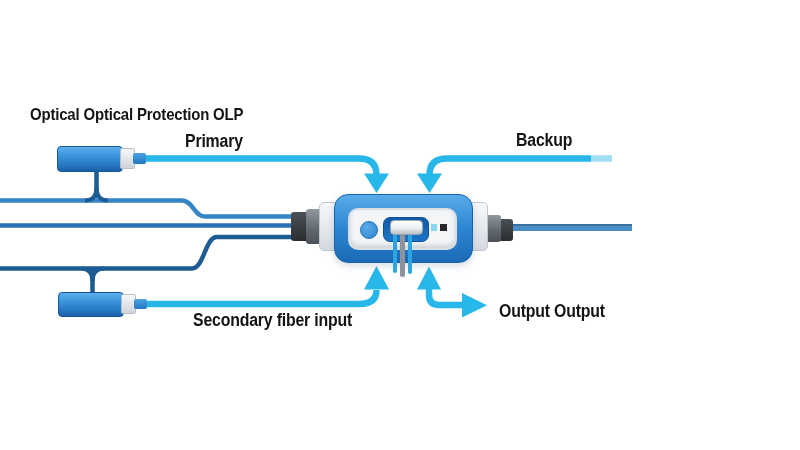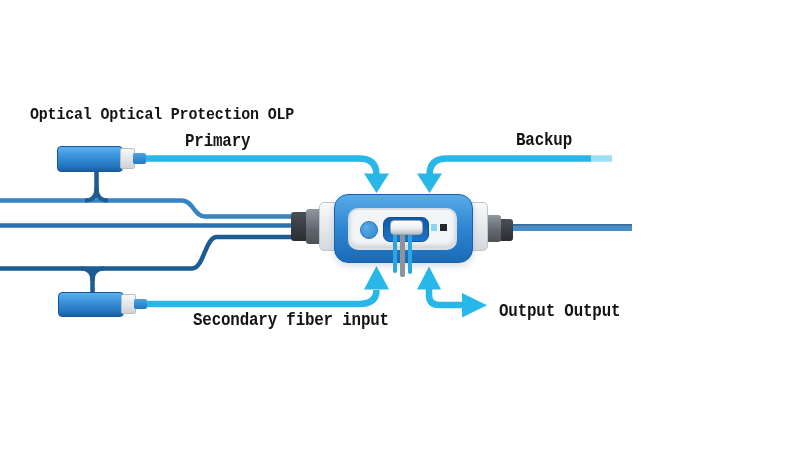--- a/index.html
+++ b/index.html
@@ -1,18 +1,18 @@
 <!DOCTYPE html>
 <html><head>
 <meta charset="utf-8">
 <style>
   html,body { margin:0; padding:0; background:#ffffff; }
   #stage {
     position:relative; width:632px; height:450px; overflow:hidden;
-    background:#ffffff; font-family:Liberation Mono, monospace;
+    background:#ffffff; font-family:Liberation Sans, sans-serif;
   }
   svg { position:absolute; left:0; top:0; z-index:1; }
 
   .label {
     position:absolute; z-index:6; white-space:nowrap;
     font-weight:700; font-size:18px; color:#141414;
     letter-spacing:-0.2px; transform:scaleX(0.88); transform-origin:left top;
   }
   .title { font-size:17px; }
 

